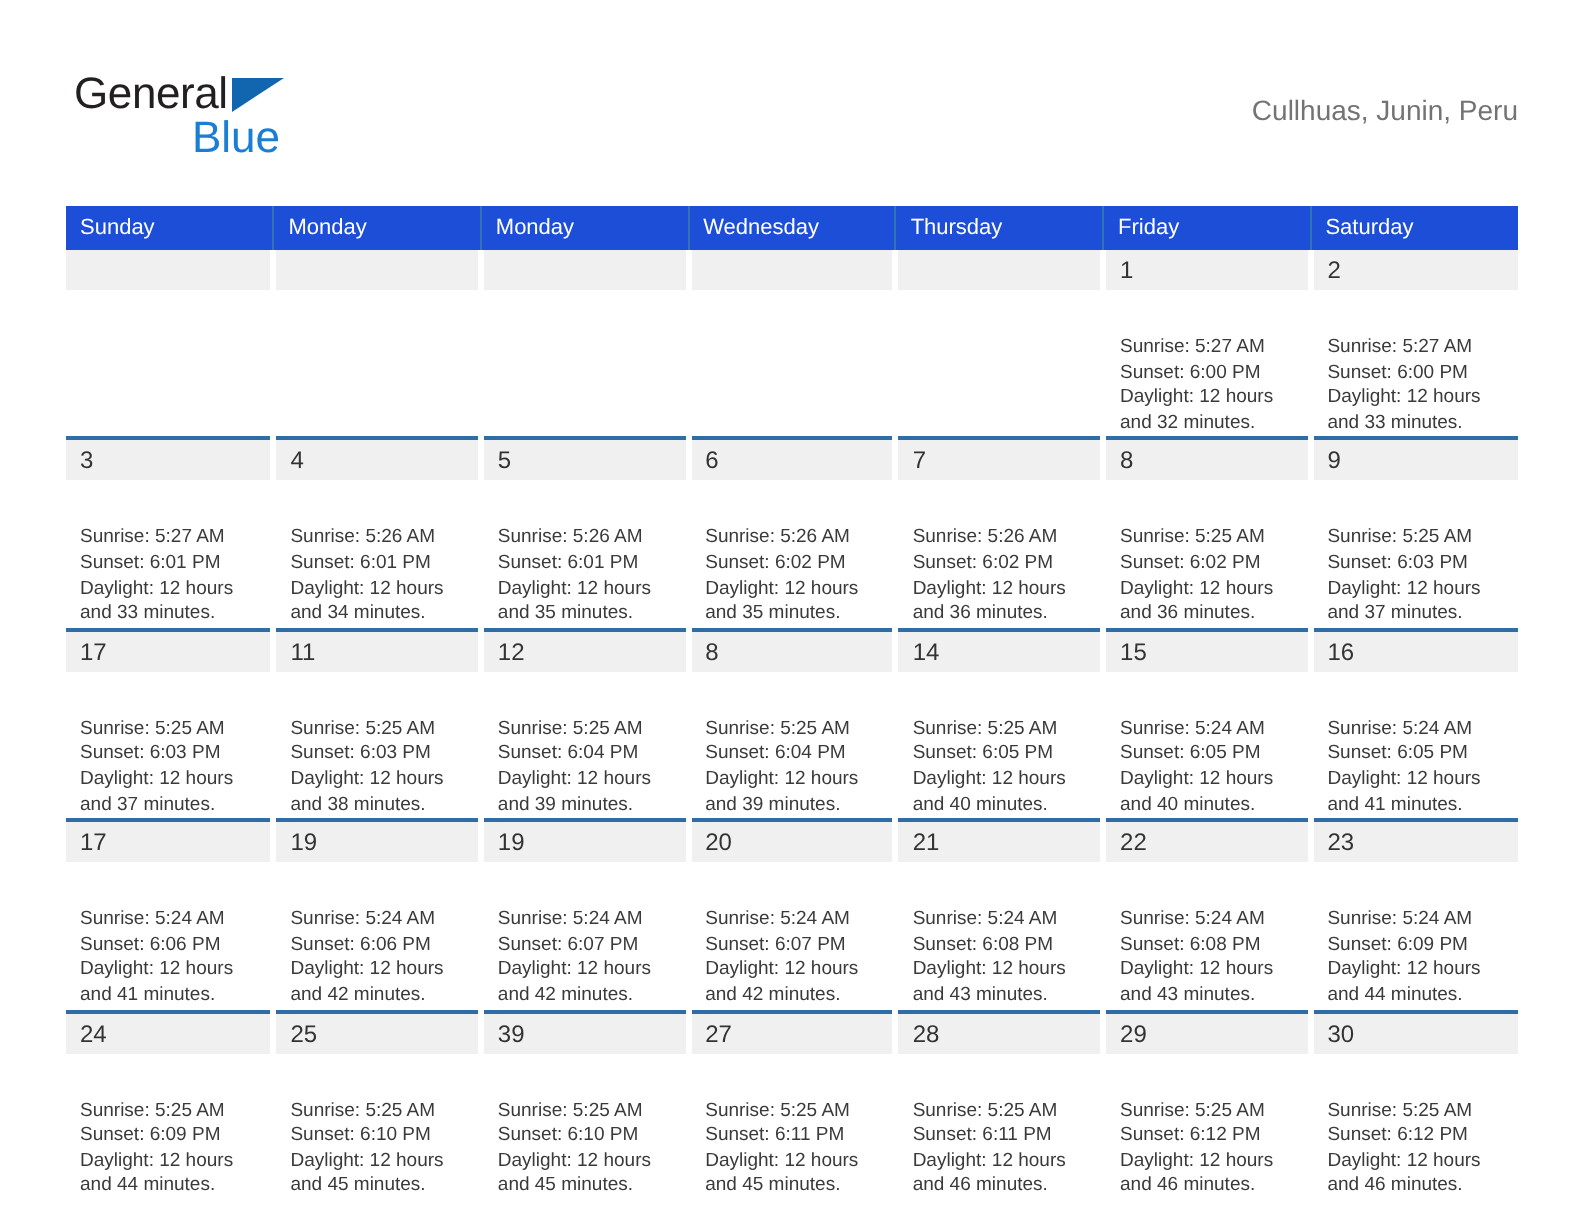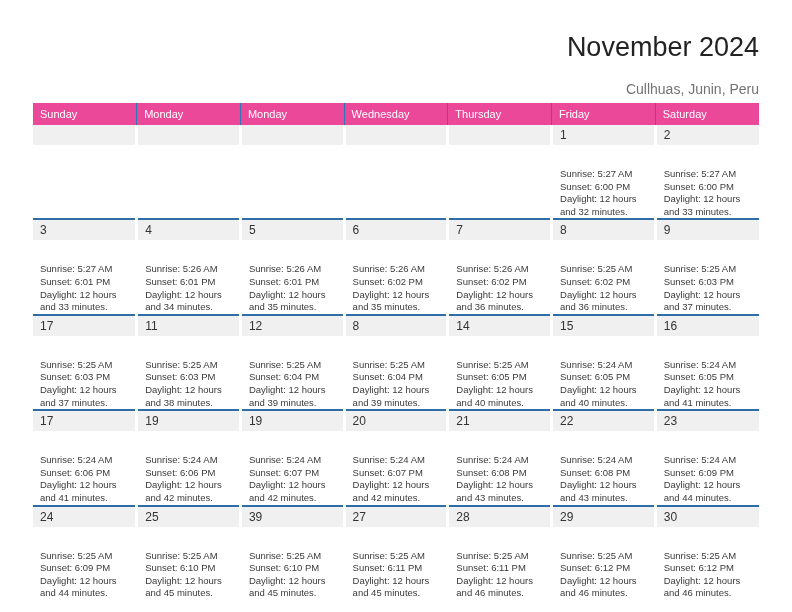--- a/index.html
+++ b/index.html
@@ -87,21 +87,21 @@
   .calendar {
     position: absolute;
     left: 33px;
     top: 103px;
     width: 726px;
     border-collapse: collapse;
     table-layout: fixed;
   }
 
   .calendar th {
-    background: #ec4899;
+    background: #1d4ed8;
     color: #ffffff;
     font-size: 11px;
     font-weight: normal;
     text-align: left;
     padding: 5px 0 5px 7px;
     height: 19px;
     border-right: 1px solid #3173b4;
   }
   .calendar th:last-child { border-right: none; }
 
@@ -146,23 +146,27 @@
     color: transparent;
   }
 </style>
 </head>
 <body>
 
 <div class="page">
 
   <div class="header">
 
+    <div class="logo">
+      <span class="logo-general">General</span>
+      <span class="logo-tri"></span>
+      <span class="logo-blue">Blue</span>
+    </div>
 
     <div class="title-block">
-      <div class="month-title">November 2024</div>
       <div class="location">Cullhuas, Junin, Peru</div>
     </div>
 
   </div>
 
   <table class="calendar">
     <thead>
       <tr>
         <th>Sunday</th>
         <th>Monday</th>

